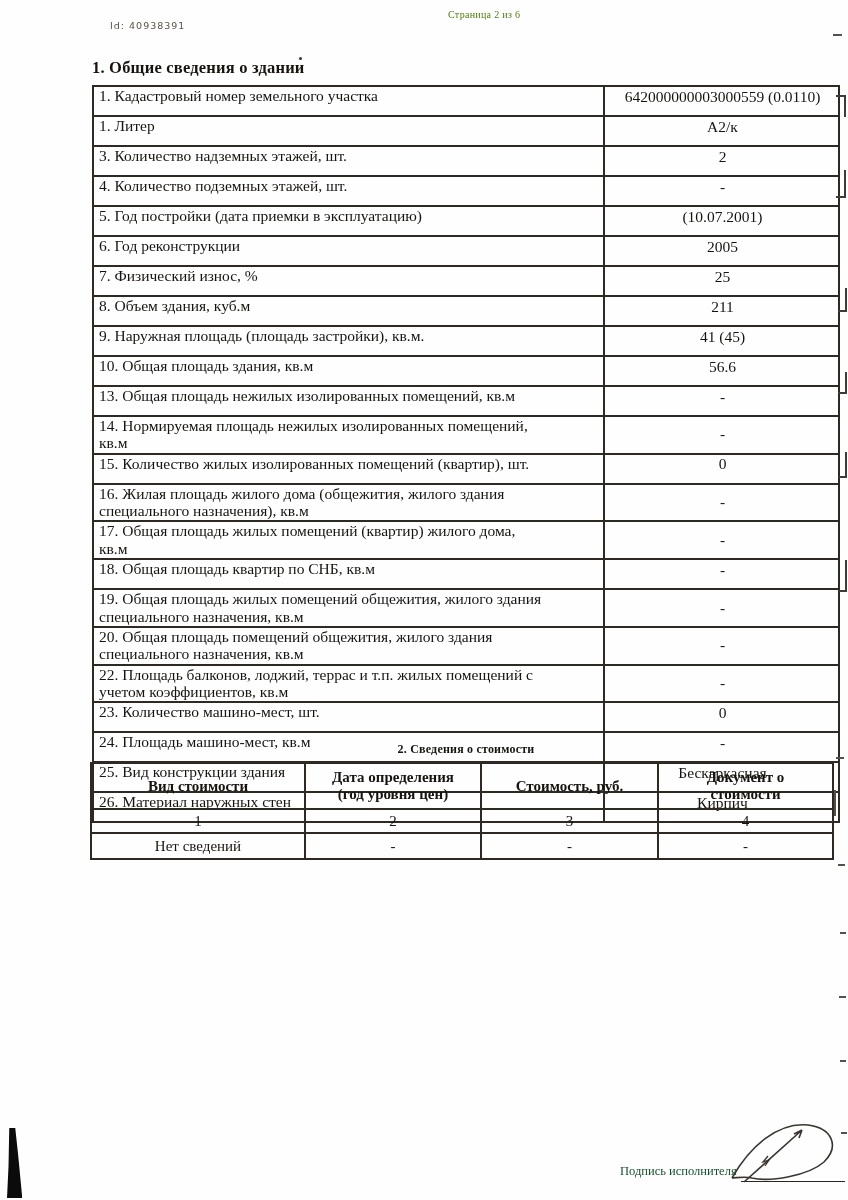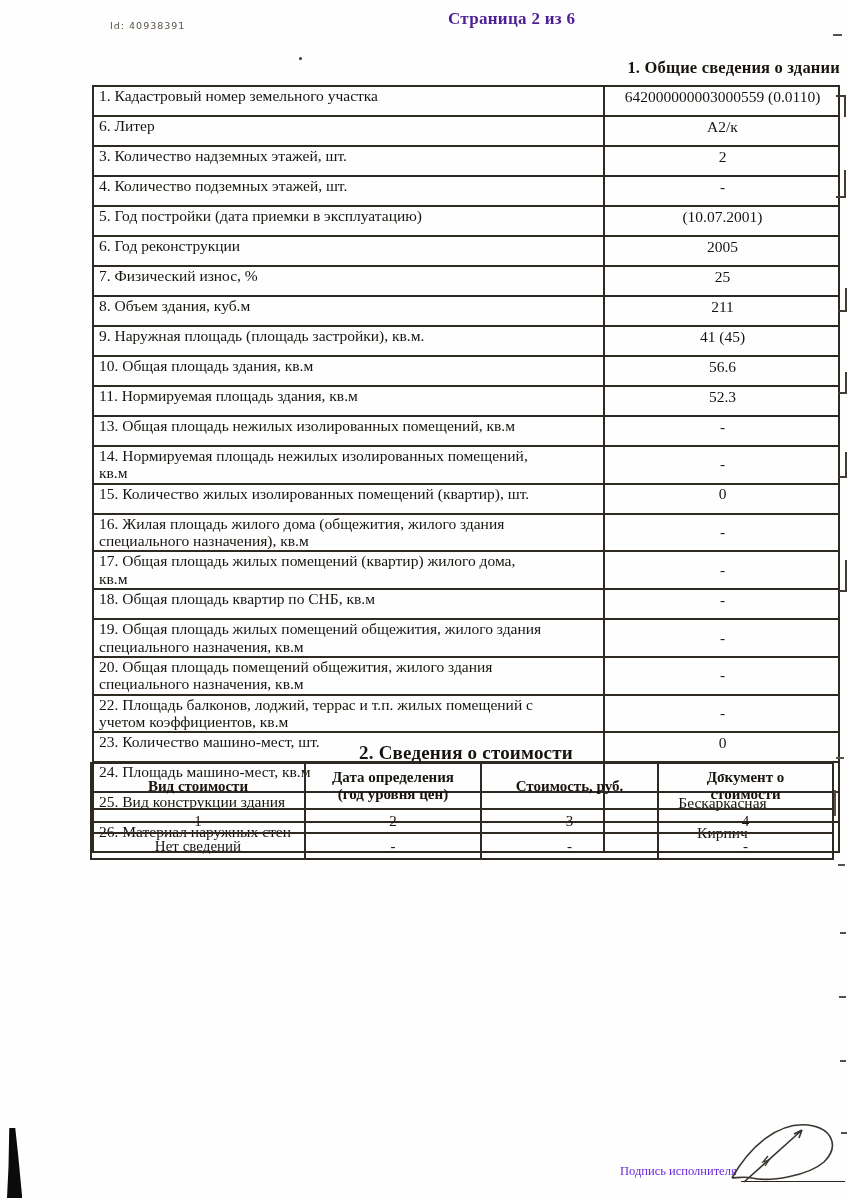--- a/index.html
+++ b/index.html
@@ -14,31 +14,31 @@
   .page{position:absolute;inset:0;background:#fefefe;}
 
   
   .doc-id{
     position:absolute;left:110px;top:8px;
     font-family:"DejaVu Sans",sans-serif;
     font-size:9.5px;color:#5a5348;letter-spacing:1px;margin-top:12px;
   }
   .page-num{
     position:absolute;left:448px;top:9px;
-    font-size:17px;color:#4c1d95;letter-spacing:0.3px;font-weight:bold;
+    font-size:10px;color:#4d7c0f;letter-spacing:0.3px;
   }
 
   
   .sec1-title{
     position:absolute;left:92px;top:58px;width:748px;
-    text-align:right;font-size:16.5px;font-weight:bold;letter-spacing:0.2px;
+    text-align:left;font-size:16.5px;font-weight:bold;letter-spacing:0.2px;
   }
   .sec2-title{
     position:absolute;left:92px;top:742px;width:748px;
-    text-align:center;font-size:19px;font-weight:bold;letter-spacing:0.2px;
+    text-align:center;font-size:12px;font-weight:bold;letter-spacing:0.2px;
   }
 
   
   table{border-collapse:collapse;}
   .t1{
     position:absolute;left:92px;top:85px;width:748px;
     table-layout:fixed;
   }
   .t1 td{
     border:2px solid #2e2a23;
@@ -70,21 +70,21 @@
   .t2 col.c1{width:214px;}
   .t2 col.c2{width:176px;}
   .t2 col.c3{width:177px;}
   .t2 col.c4{width:175px;}
 
   
   .footer-sign{
     position:absolute;left:620px;top:1160px;width:226px;height:36px;
   }
   .sign-label{
-    position:absolute;left:0;top:4px;font-size:12.5px;color:#6d28d9;
+    position:absolute;left:0;top:4px;font-size:12.5px;color:#14532d;
   }
   .sign-line{
     position:absolute;left:121px;top:21px;width:104px;height:0;
     border-bottom:1.5px solid #2b2620;
   }
   .sign-svg{
     position:absolute;left:722px;top:1112px;
   }
 
   
@@ -110,21 +110,21 @@
 
   <div class="sec1-title">1. Общие сведения о здании</div>
 
   <table class="t1">
     <tbody id="t1-body">
         <tr>
           <td class="label">1. Кадастровый номер земельного участка</td>
           <td class="value">642000000003000559 (0.0110)</td>
         </tr>
         <tr>
-          <td class="label">6. Литер</td>
+          <td class="label">1. Литер</td>
           <td class="value">А2/к</td>
         </tr>
         <tr>
           <td class="label">3. Количество надземных этажей, шт.</td>
           <td class="value">2</td>
         </tr>
         <tr>
           <td class="label">4. Количество подземных этажей, шт.</td>
           <td class="value">-</td>
         </tr>
@@ -144,24 +144,20 @@
           <td class="label">8. Объем здания, куб.м</td>
           <td class="value">211</td>
         </tr>
         <tr>
           <td class="label">9. Наружная площадь (площадь застройки), кв.м.</td>
           <td class="value">41 (45)</td>
         </tr>
         <tr>
           <td class="label">10. Общая площадь здания, кв.м</td>
           <td class="value">56.6</td>
-        </tr>
-        <tr>
-          <td class="label">11. Нормируемая площадь здания, кв.м</td>
-          <td class="value">52.3</td>
         </tr>
         <tr>
           <td class="label">13. Общая площадь нежилых изолированных помещений, кв.м</td>
           <td class="value">-</td>
         </tr>
         <tr>
           <td class="label">14. Нормируемая площадь нежилых изолированных помещений,
 кв.м</td>
           <td class="value">-</td>
         </tr>

